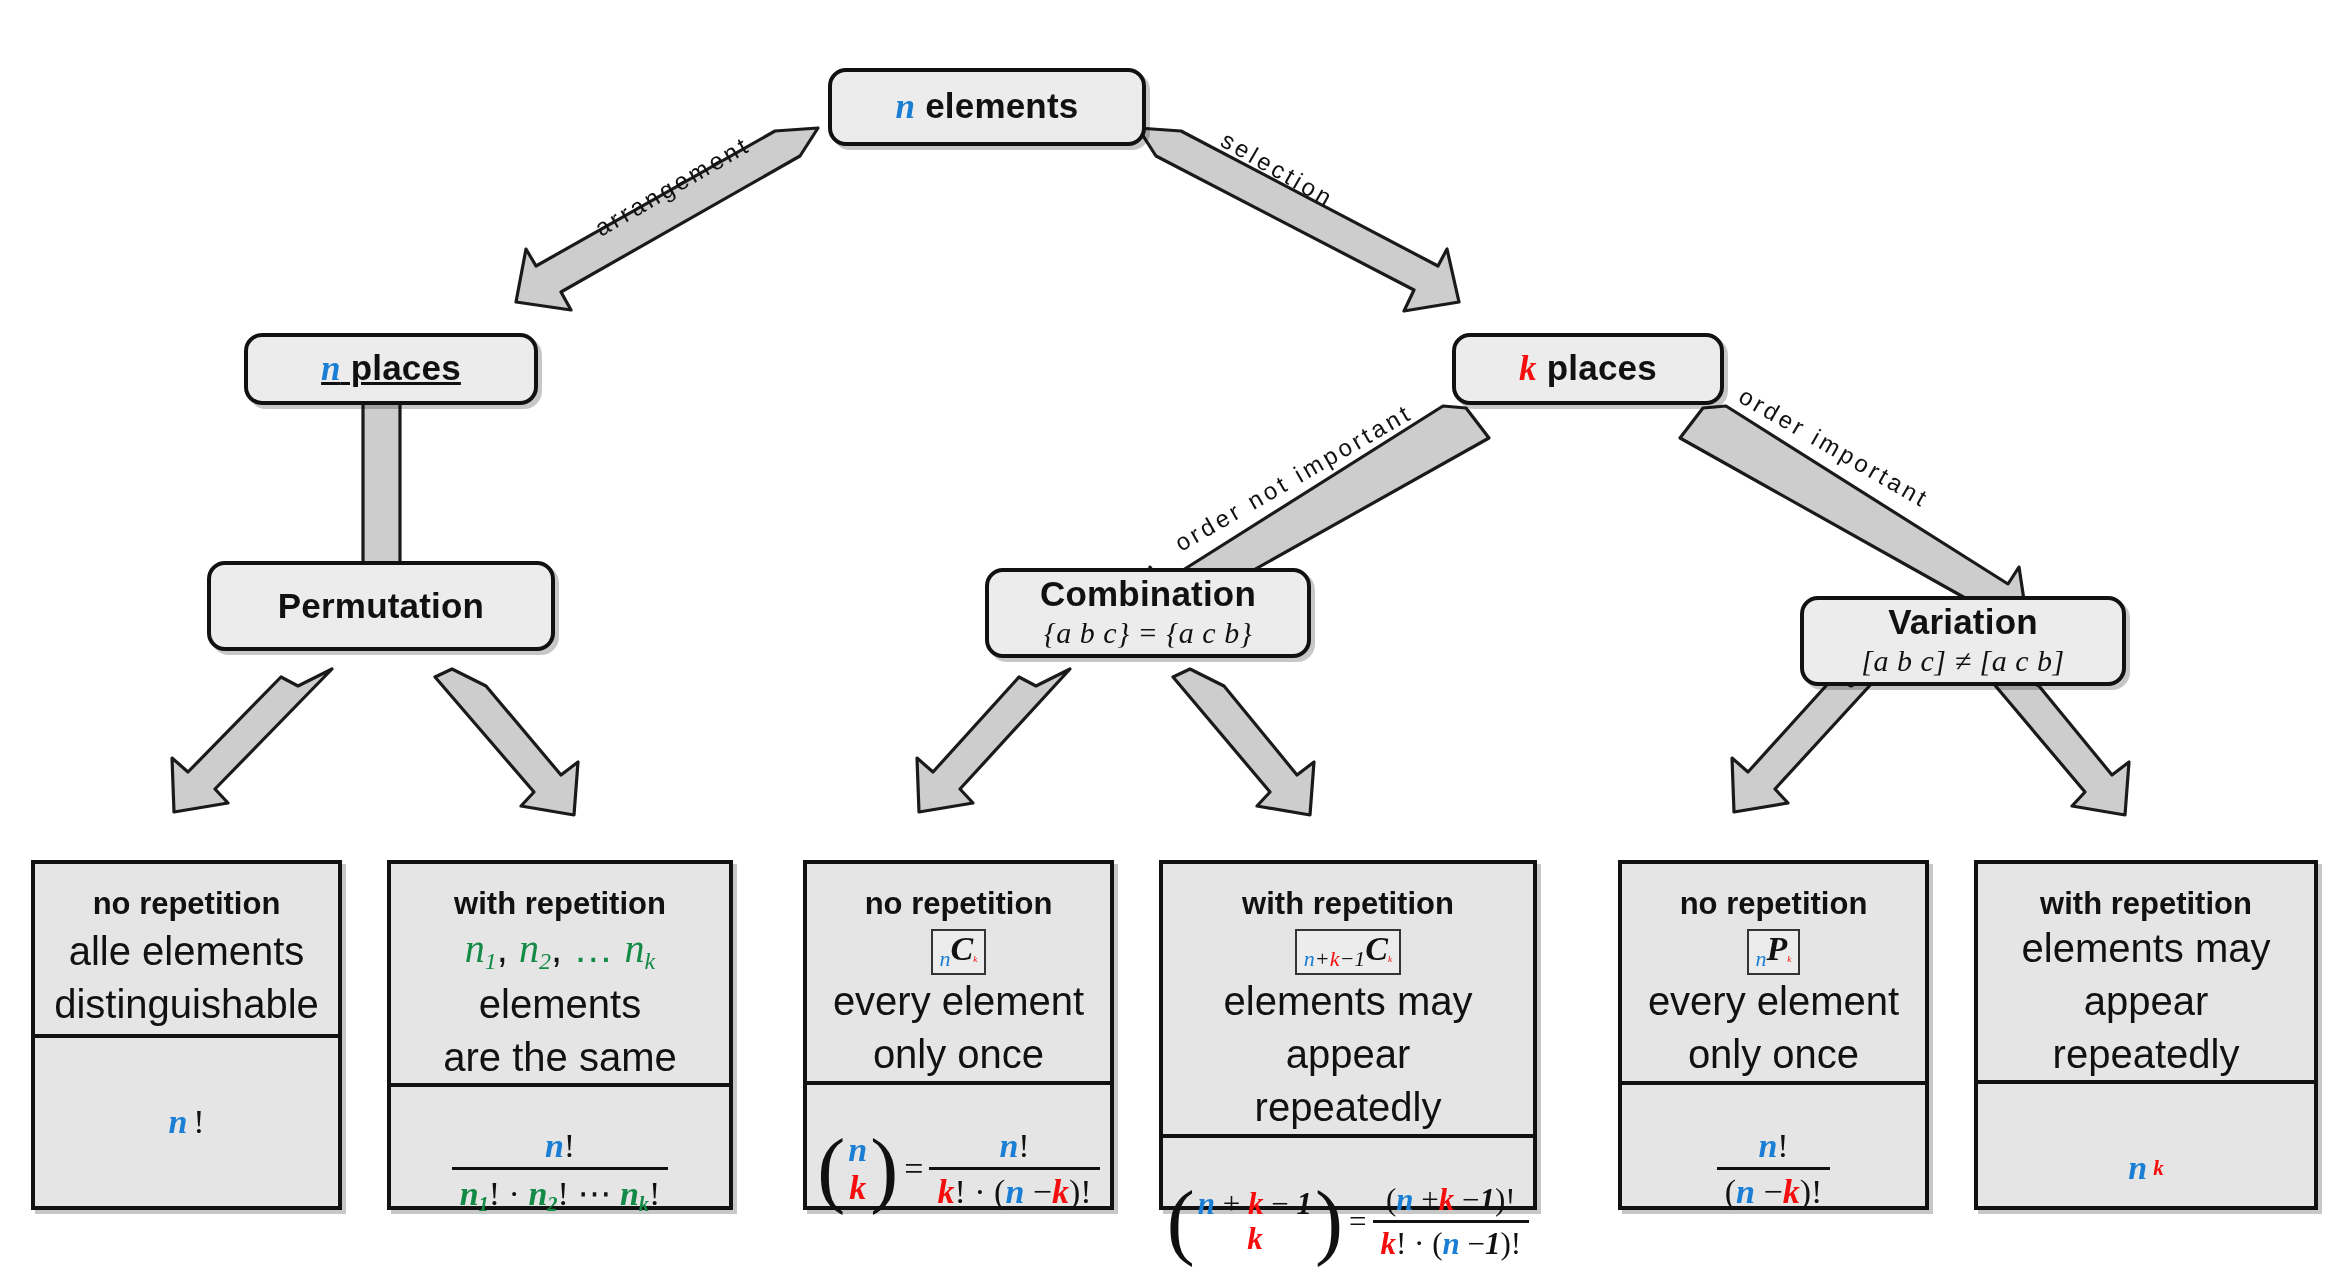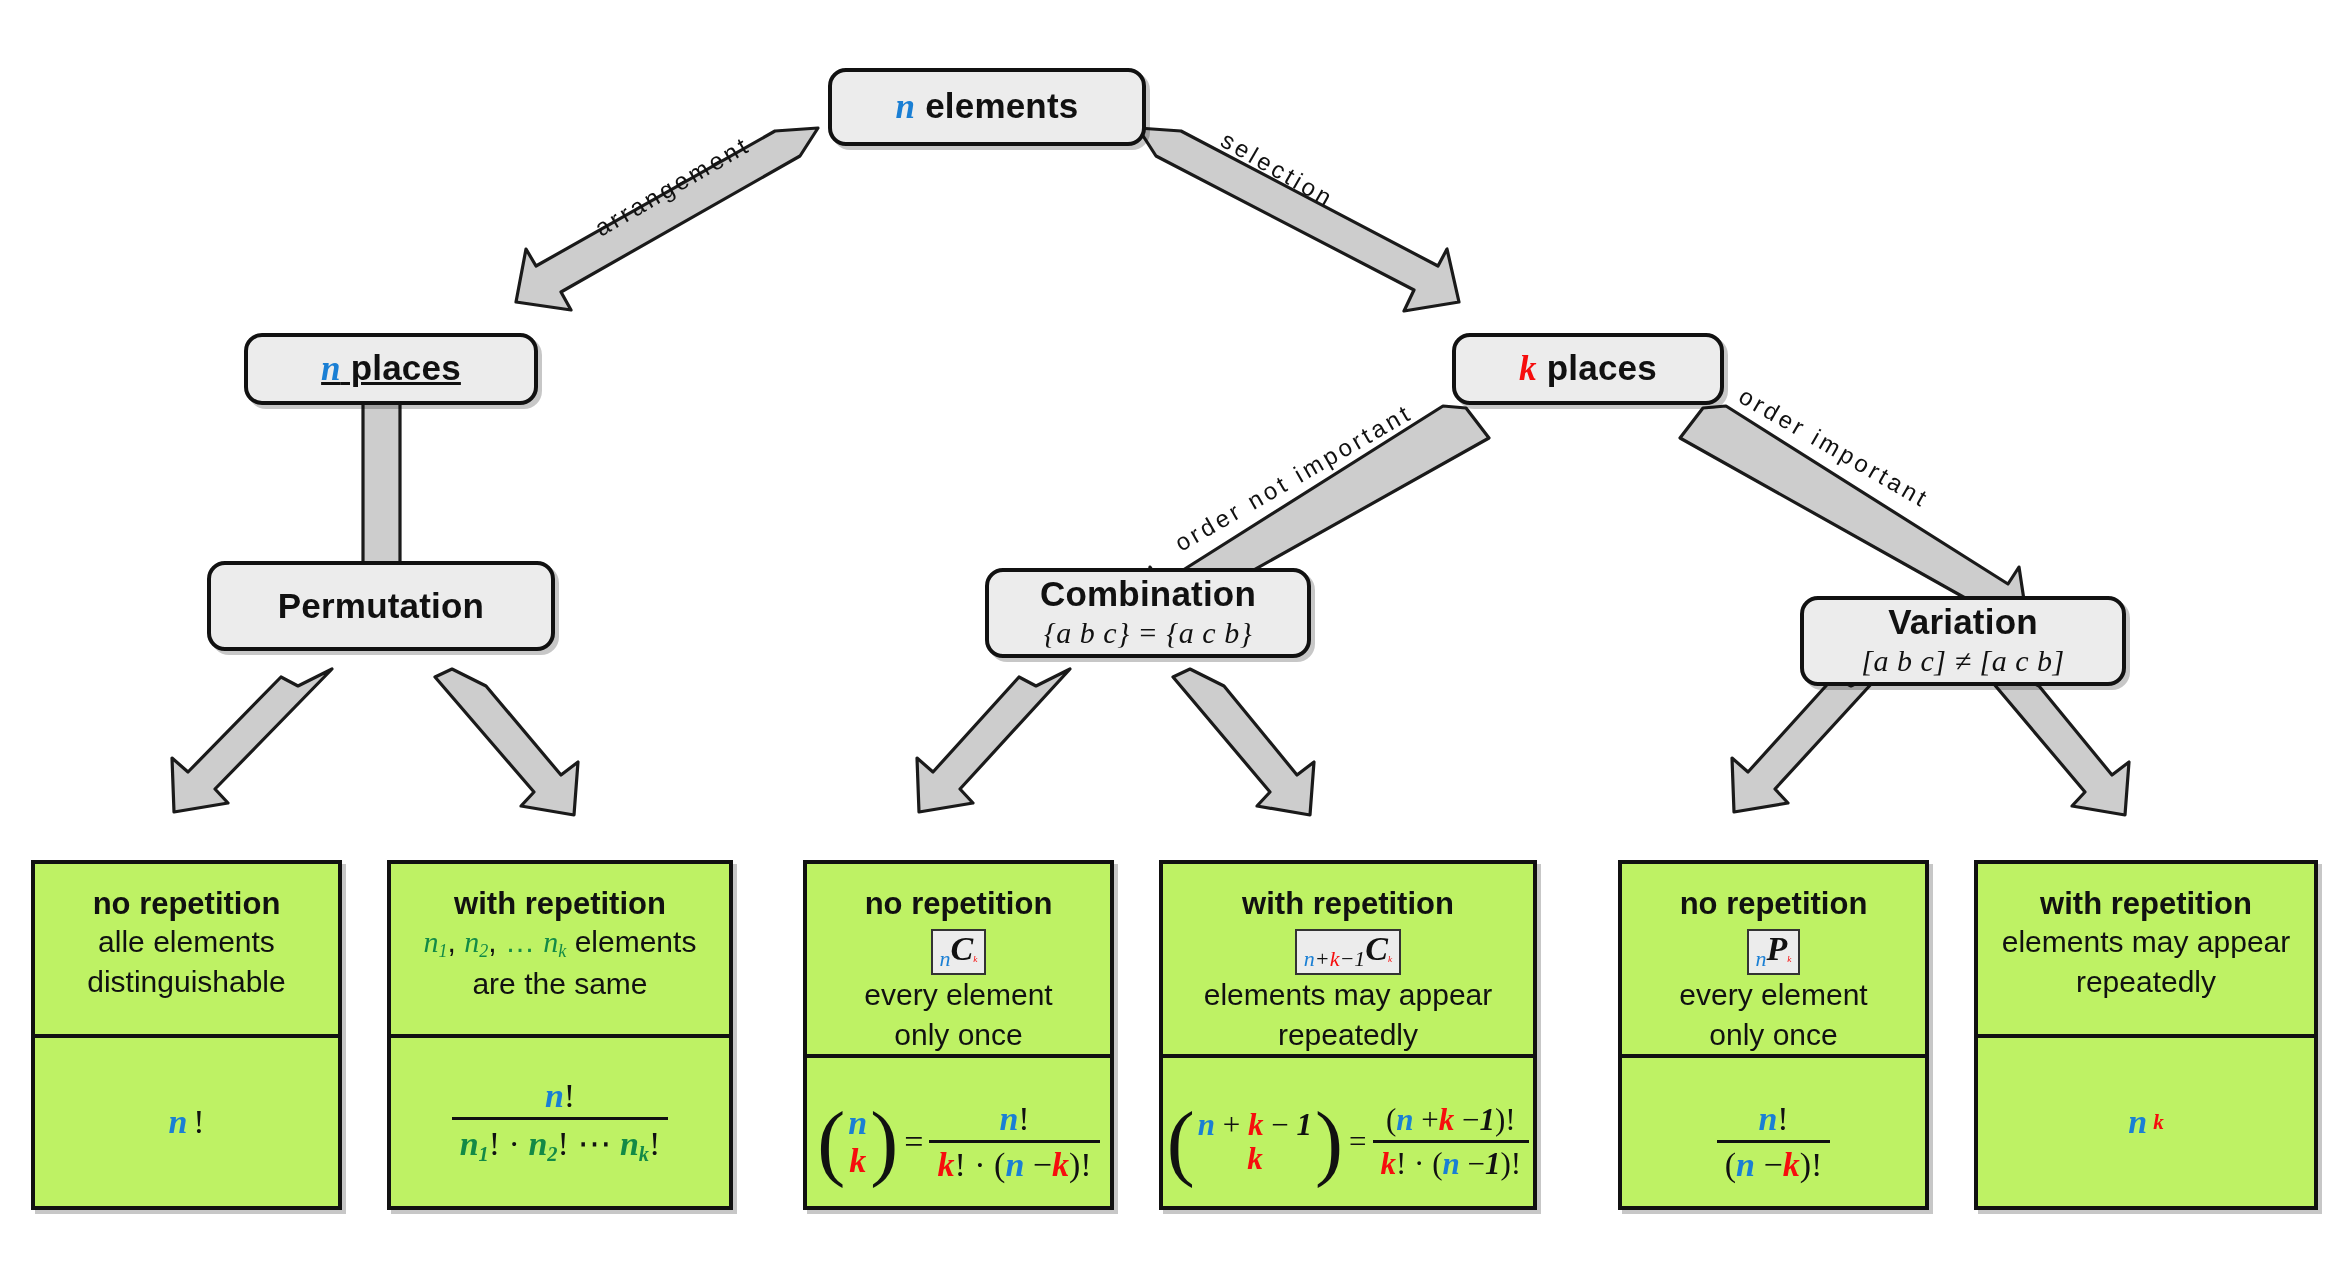--- a/index.html
+++ b/index.html
@@ -16,27 +16,27 @@
     align-items:center;justify-content:center;
     box-shadow:4px 4px 0 rgba(0,0,0,.22);
     text-align:center;
   }
   .node .title{font-weight:bold;font-size:35px;letter-spacing:.2px;line-height:1.05;}
   .node .sub{font-family:"Liberation Serif",serif;font-style:italic;font-size:30px;
              margin-top:4px;letter-spacing:.5px;}
 
   
   .leaf{
-    position:absolute;background:#bef264;border:4px solid #111;box-sizing:border-box;
+    position:absolute;background:#e5e5e5;border:4px solid #111;box-sizing:border-box;
     display:flex;flex-direction:column;box-shadow:4px 4px 0 rgba(0,0,0,.22);
   }
   .leaf .lhead{flex:0 0 auto;padding-top:22px;text-align:center;}
   .leaf .lhead .htxt{font-weight:bold;font-size:31px;}
-  .leaf .lbody{flex:1 1 auto;display:flex;justify-content:center;
-               text-align:center;font-size:30px;line-height:1.32;padding:0 10px;}
+  .leaf .lbody{flex:1 1 auto;display:flex;align-items:center;justify-content:center;
+               text-align:center;font-size:40px;line-height:1.32;padding:0 10px;}
   .leaf .lform{flex:0 0 168px;border-top:4px solid #111;display:flex;
                align-items:center;justify-content:center;}
 
   
   .m{font-family:"Liberation Serif",serif;font-style:italic;font-weight:bold;}
   .mi{font-family:"Liberation Serif",serif;font-style:italic;}
   .blue{color:#1a7fd4;}
   .red{color:#f60d0d;}
   .green{color:#138a46;}
   .bang{color:#111;font-family:"Liberation Serif",serif;font-style:normal;font-weight:normal;}

